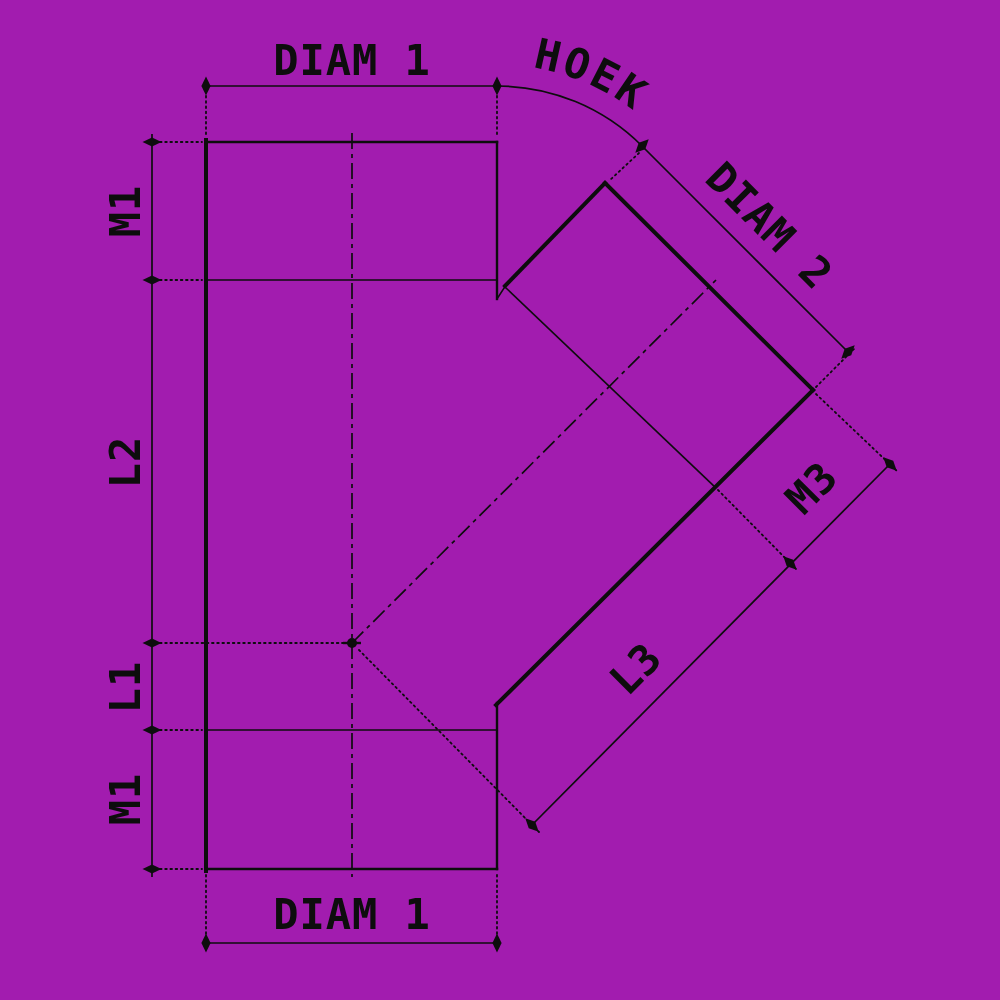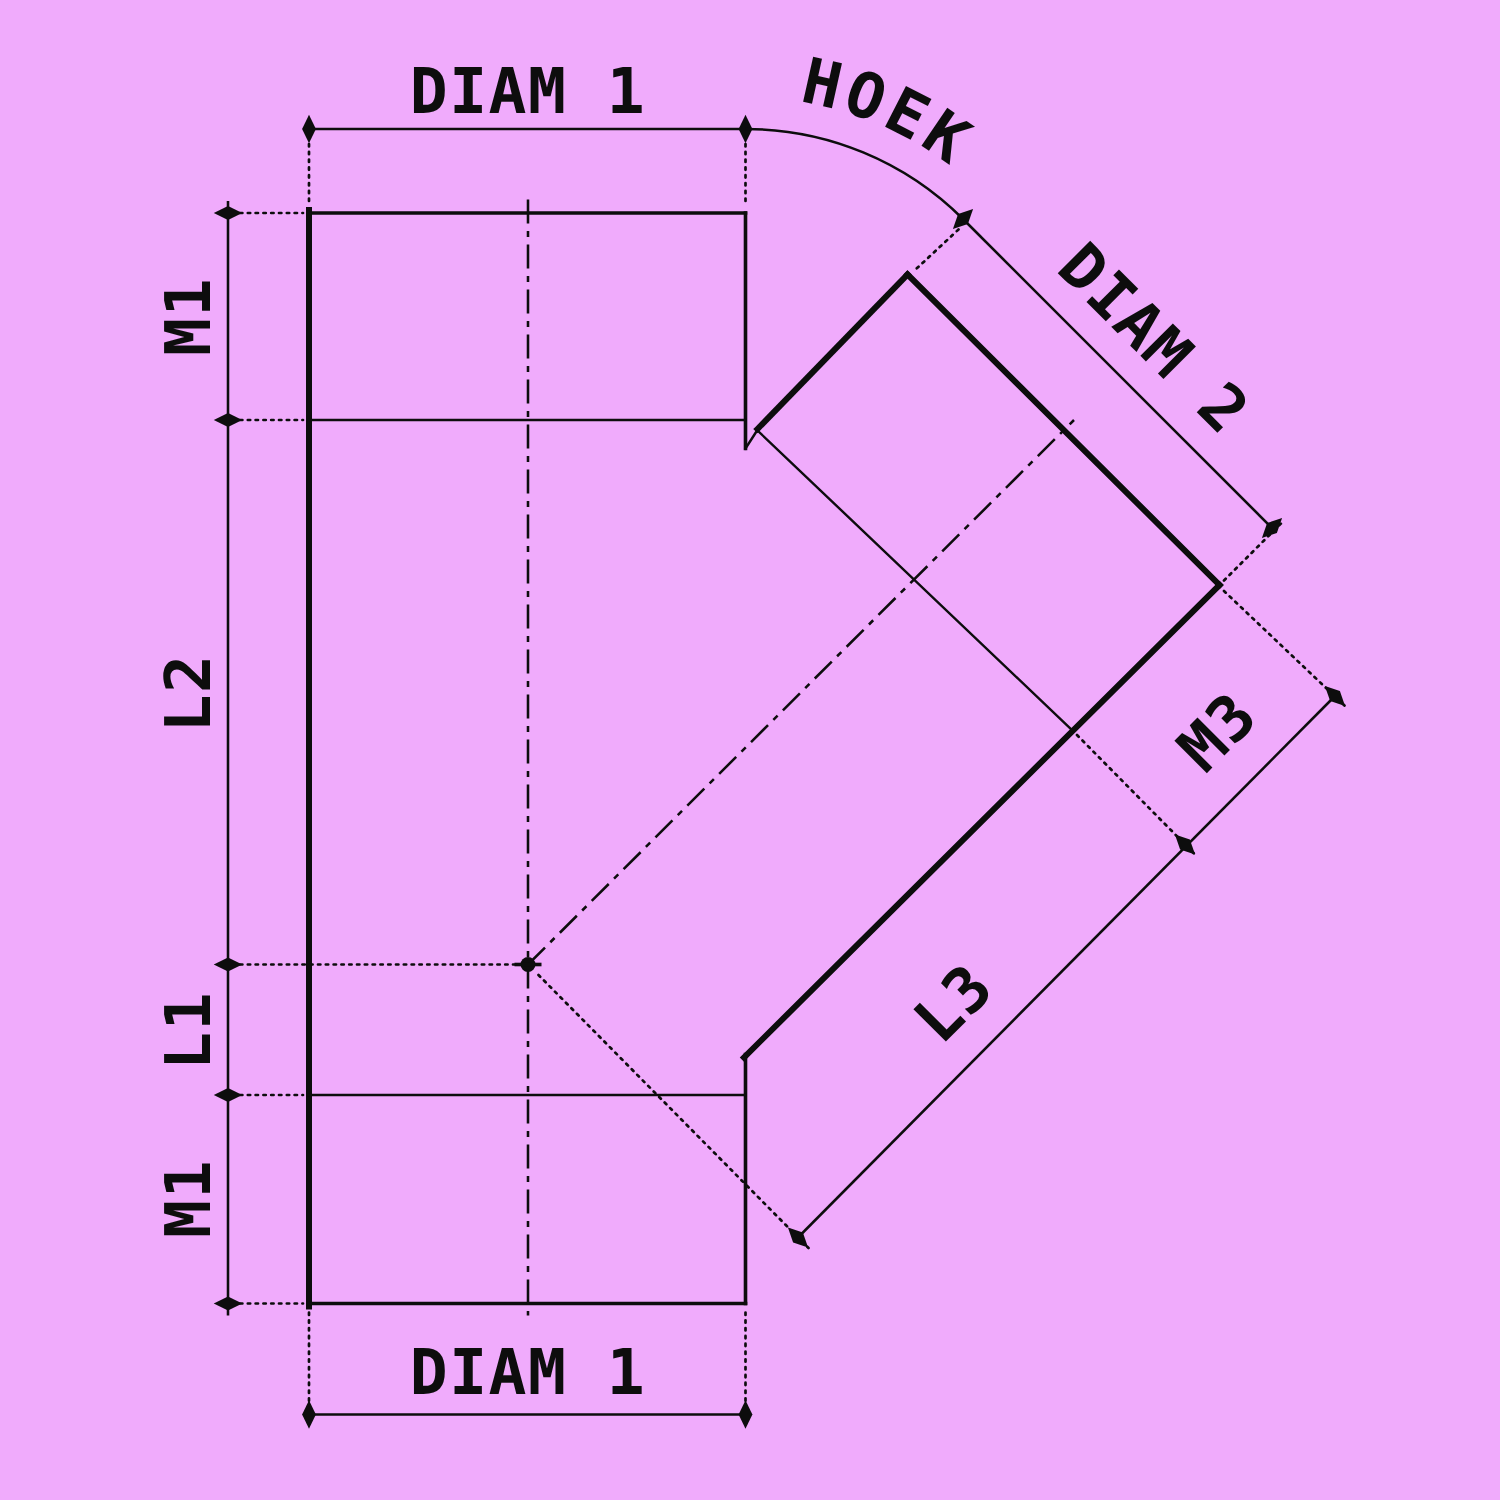--- a/index.html
+++ b/index.html
@@ -3,21 +3,21 @@
 <meta charset="utf-8">
 <style>
   html, body {
     margin: 0;
     padding: 0;
     background: #ffffff;
   }
   .canvas {
     width: 1000px;
     height: 1000px;
-    background: #f0abfc;
+    background: #a21caf;
     position: relative;
     overflow: hidden;
   }
   svg {
     display: block;
   }
   .dim-label {
     font-family: "DejaVu Sans Mono", "Liberation Mono", monospace;
     font-weight: 700;
     font-size: 42px;

